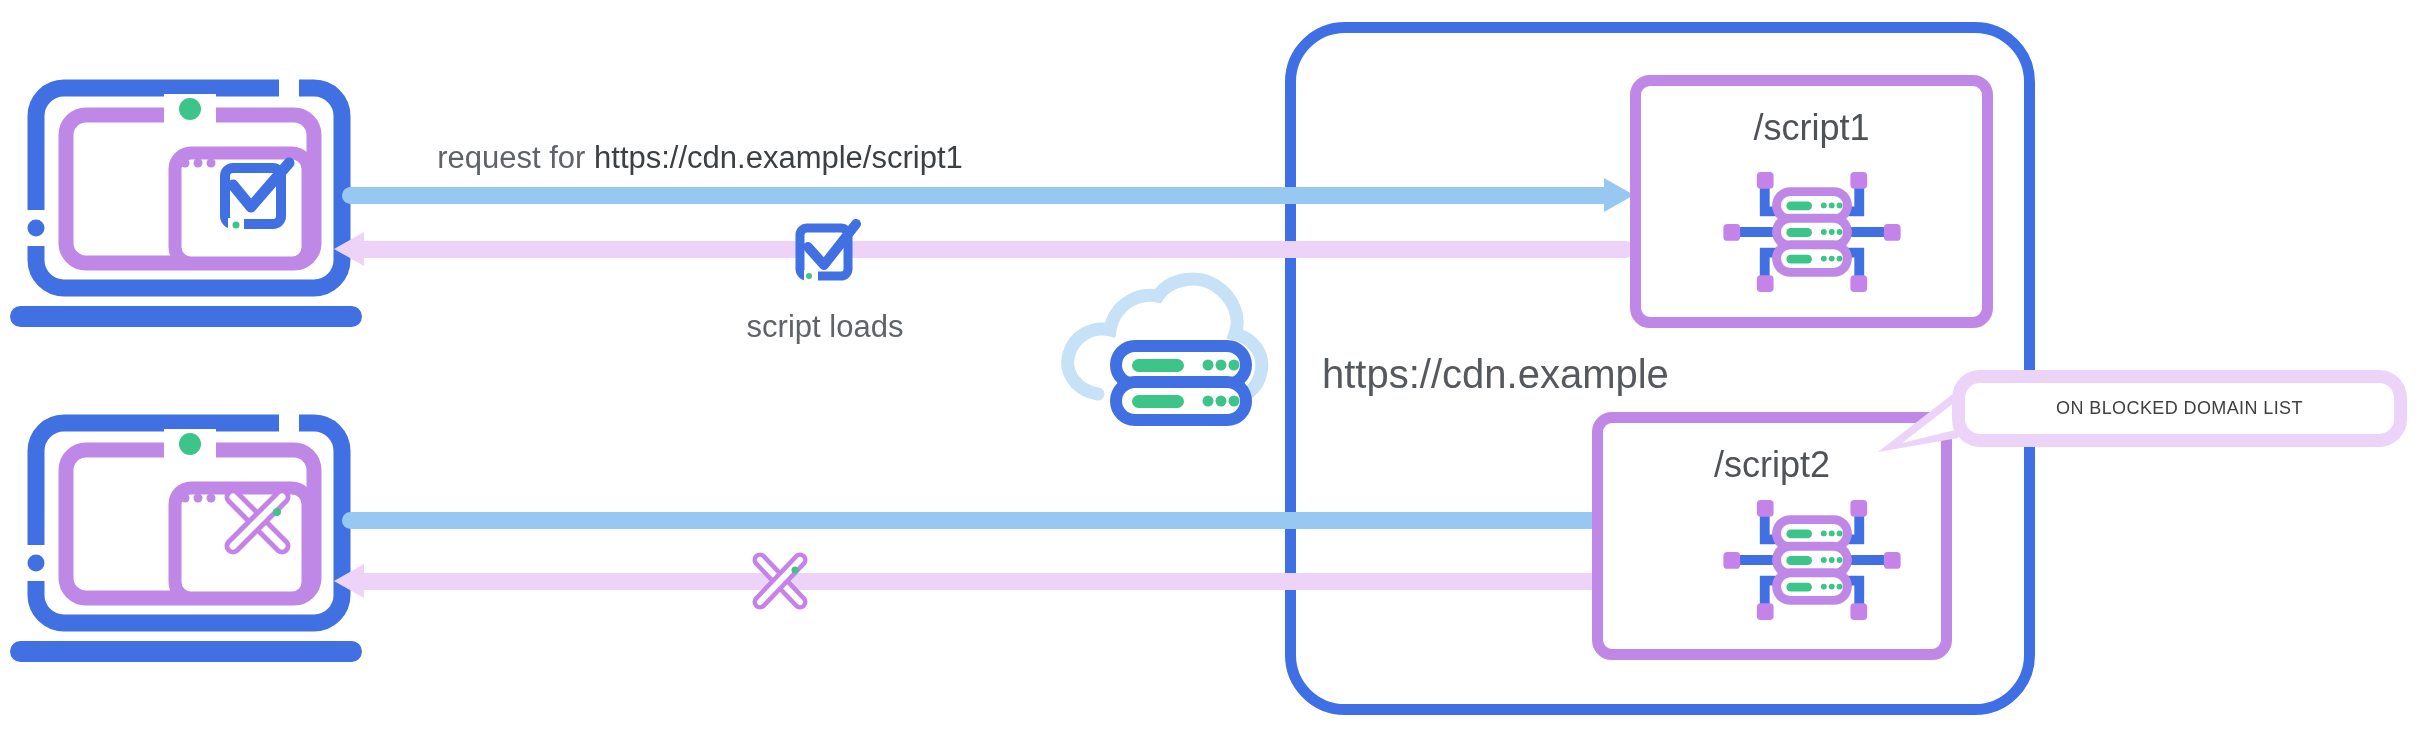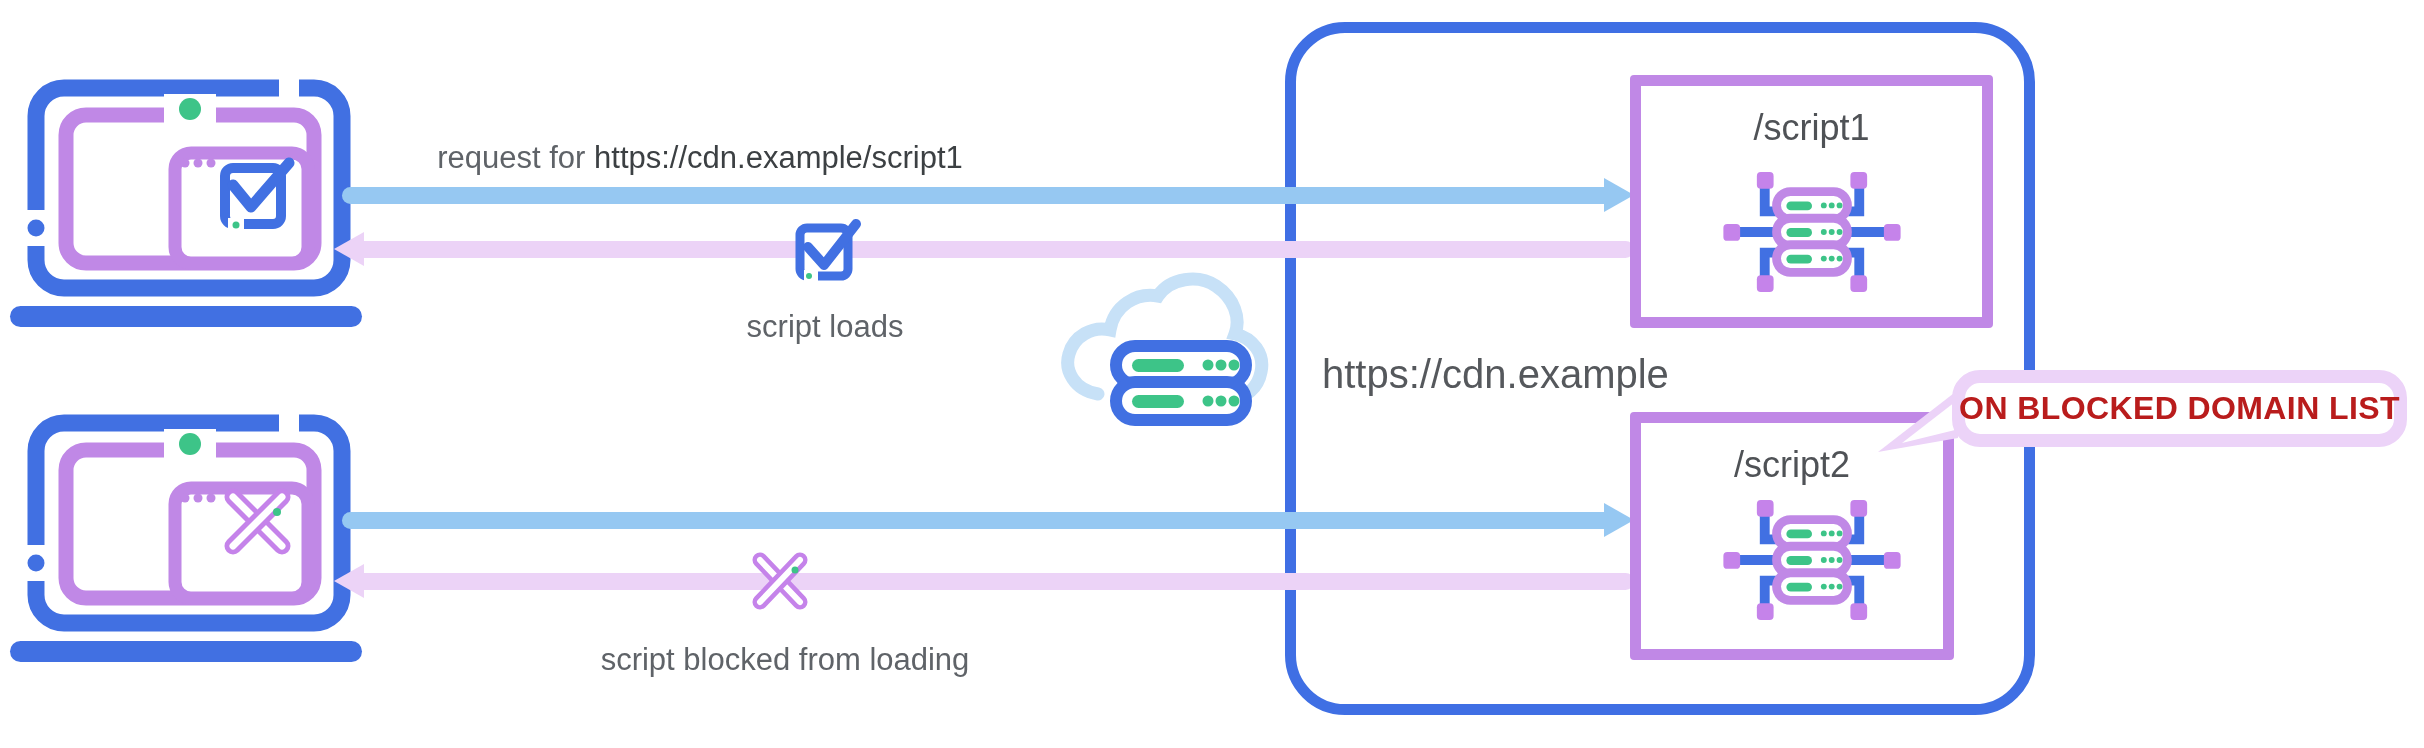--- a/index.html
+++ b/index.html
@@ -12,28 +12,28 @@
   .label b{color:#3c4043;font-weight:normal;}
   .cdn-label{color:#55585c;font-size:40px;line-height:50px;white-space:nowrap;}
   .shaft-blue{background:#96c8f2;height:17px;border-radius:9px 0 0 9px;}
   .shaft-pink{background:#ecd3f7;height:17px;border-radius:0 9px 9px 0;}
   .head-right{width:0;height:0;border-top:17px solid transparent;border-bottom:17px solid transparent;border-left:30px solid #96c8f2;}
   .head-left{width:0;height:0;border-top:17px solid transparent;border-bottom:17px solid transparent;border-right:30px solid #ecd3f7;}
   .cdn-box{
     box-sizing:border-box;border:11px solid #3f6fe4;border-radius:60px;background:transparent;
   }
   .script-box{
-    box-sizing:border-box;border:11px solid #c088e6;border-radius:4px;background:#ffffff;
+    box-sizing:border-box;border:11px solid #c088e6;border-radius:20px;background:#ffffff;
     text-align:center;padding-top:22px;
   }
   .script-label{color:#4f5256;font-size:36px;line-height:40px;}
   .callout{
     box-sizing:border-box;border:13px solid #ecd3f8;border-radius:28px;background:#ffffff;
     display:flex;align-items:center;justify-content:center;
-    color:#b91c1c;font-size:32px;font-weight:bold;letter-spacing:0.4px;white-space:nowrap;
+    color:#404040;font-size:18px;font-weight:normal;letter-spacing:0.4px;white-space:nowrap;
   }
 </style>
 </head>
 <body>
 
 <div class="canvas">
 
   <svg class="abs" style="left:0;top:68px" width="375" height="265" viewBox="0 0 375 265">
     <rect x="36" y="20" width="306" height="200" rx="28" fill="none" stroke="#4170e2" stroke-width="17"></rect>
     <rect x="279" y="6" width="20" height="28" fill="#fff"></rect>
@@ -76,21 +76,20 @@
     </g>
     <rect x="10" y="238" width="352" height="21" rx="10.5" fill="#4170e2"></rect>
   </svg>
 
   <div class="abs label" style="left:340px;top:140px;width:720px">
     <span>request for</span>
     <b>https://cdn.example/script1</b>
   </div>
   <div class="abs label" style="left:625px;top:309px;width:400px">script loads</div>
 
-  <div class="abs label" style="left:535px;top:642px;width:500px">script blocked from loading</div>
 
   <div class="abs cdn-box" style="left:1285px;top:22px;width:750px;height:693px"></div>
   <div class="abs cdn-label" style="left:1322px;top:349px">https://cdn.example</div>
 
   <svg class="abs" style="left:1058px;top:272px" width="215" height="160" viewBox="0 0 215 160">
     <path d="M 40 122 C 16 118 6 98 11 82 C 16 64 34 54 52 58 C 56 34 78 20 100 24 C 112 6 140 2 158 14 C 176 26 183 46 177 62 C 195 66 207 82 203 100 C 200 116 188 126 172 128" fill="none" stroke="#c7e1f7" stroke-width="13" stroke-linecap="round"></path>
     <rect x="58" y="74" width="130" height="38" rx="19" fill="#fff" stroke="#4170e2" stroke-width="12"></rect>
     <rect x="58" y="110" width="130" height="38" rx="19" fill="#fff" stroke="#4170e2" stroke-width="12"></rect>
     <rect x="74" y="87" width="52" height="13" rx="6.5" fill="#3dc488"></rect>
     <circle cx="150" cy="93" r="5.5" fill="#3dc488"></circle>
@@ -153,21 +152,21 @@
     <rect x="74" y="61" width="26" height="9" rx="4.5" fill="#3dc488"></rect>
     <circle cx="112" cy="65" r="3" fill="#3dc488"></circle>
       <circle cx="120" cy="65" r="3" fill="#3dc488"></circle>
       <circle cx="128" cy="65" r="3" fill="#3dc488"></circle>
     <rect x="74" y="88" width="26" height="9" rx="4.5" fill="#3dc488"></rect>
     <circle cx="112" cy="92" r="3" fill="#3dc488"></circle>
       <circle cx="120" cy="92" r="3" fill="#3dc488"></circle>
       <circle cx="128" cy="92" r="3" fill="#3dc488"></circle>
   </svg>
 
-  <div class="abs script-box" style="left:1630px;top:412px;width:324px;height:248px">
+  <div class="abs script-box" style="left:1592px;top:412px;width:360px;height:248px">
     <div class="script-label">/script2</div>
   </div>
   <svg class="abs" style="left:1712px;top:496px" width="200" height="128" viewBox="0 0 200 130">
     <path d="M 52 20 L 52 44 L 72 44" fill="none" stroke="#4170e2" stroke-width="10"></path>
     <path d="M 148 20 L 148 44 L 128 44" fill="none" stroke="#4170e2" stroke-width="10"></path>
     <path d="M 26 65 L 64 65" fill="none" stroke="#4170e2" stroke-width="10"></path>
     <path d="M 174 65 L 136 65" fill="none" stroke="#4170e2" stroke-width="10"></path>
     <path d="M 52 110 L 52 86 L 72 86" fill="none" stroke="#4170e2" stroke-width="10"></path>
     <path d="M 148 110 L 148 86 L 128 86" fill="none" stroke="#4170e2" stroke-width="10"></path>
     <rect x="44" y="4" width="17" height="17" rx="4" fill="#c583ea"></rect>

